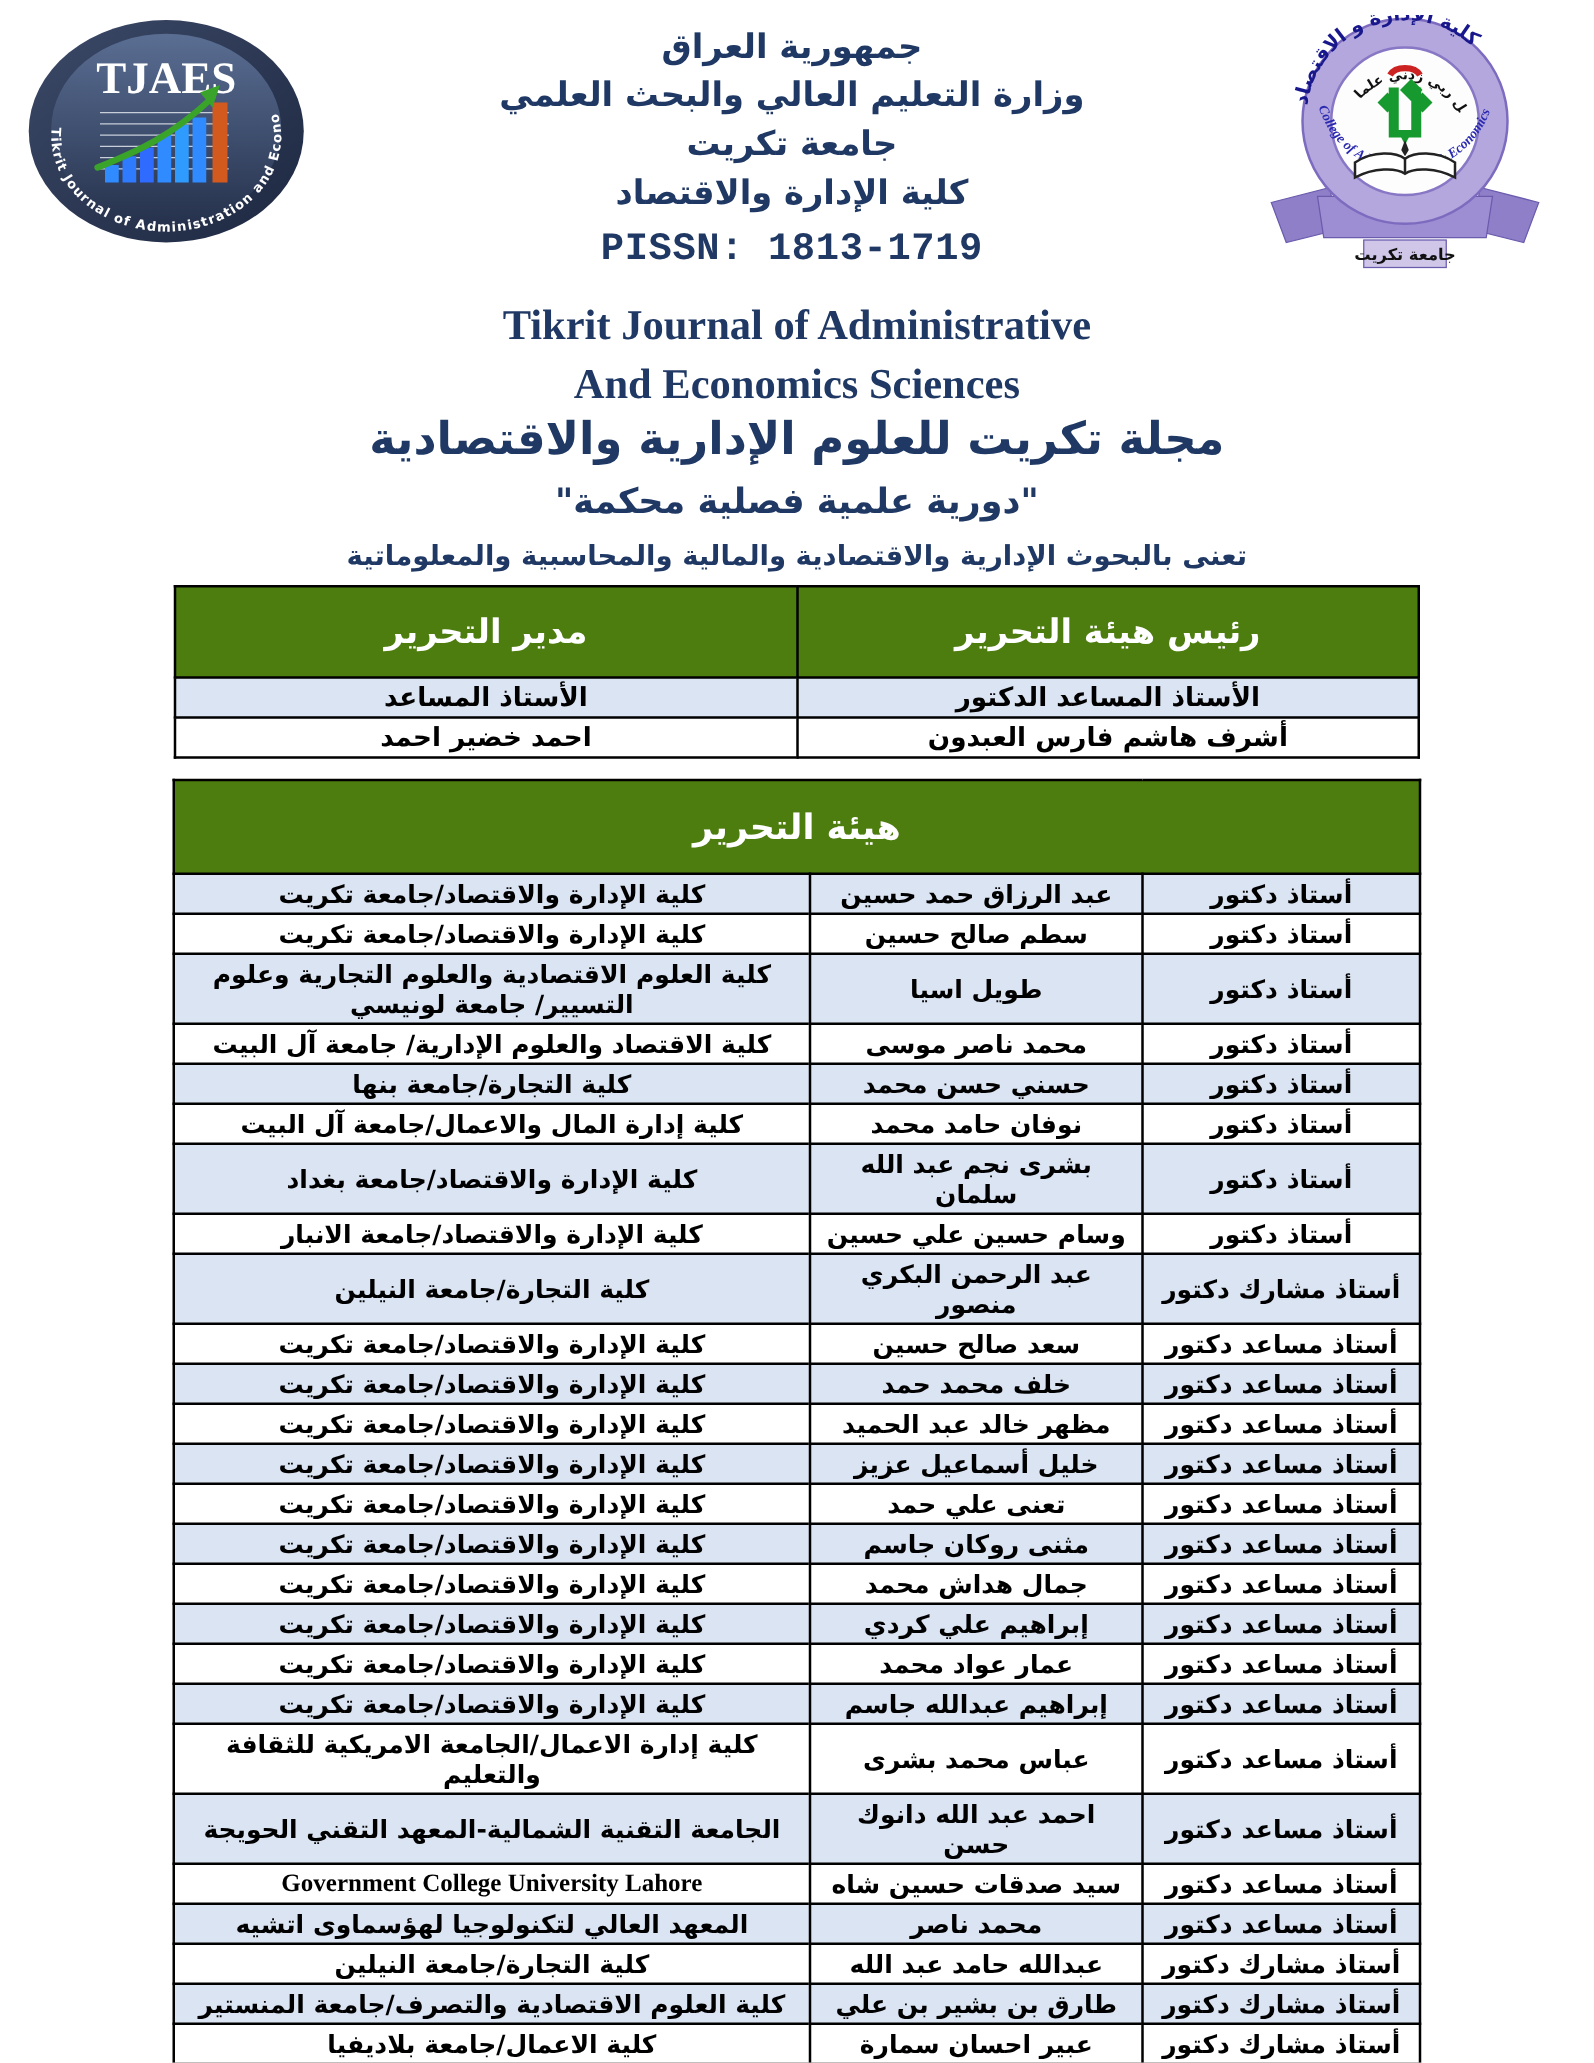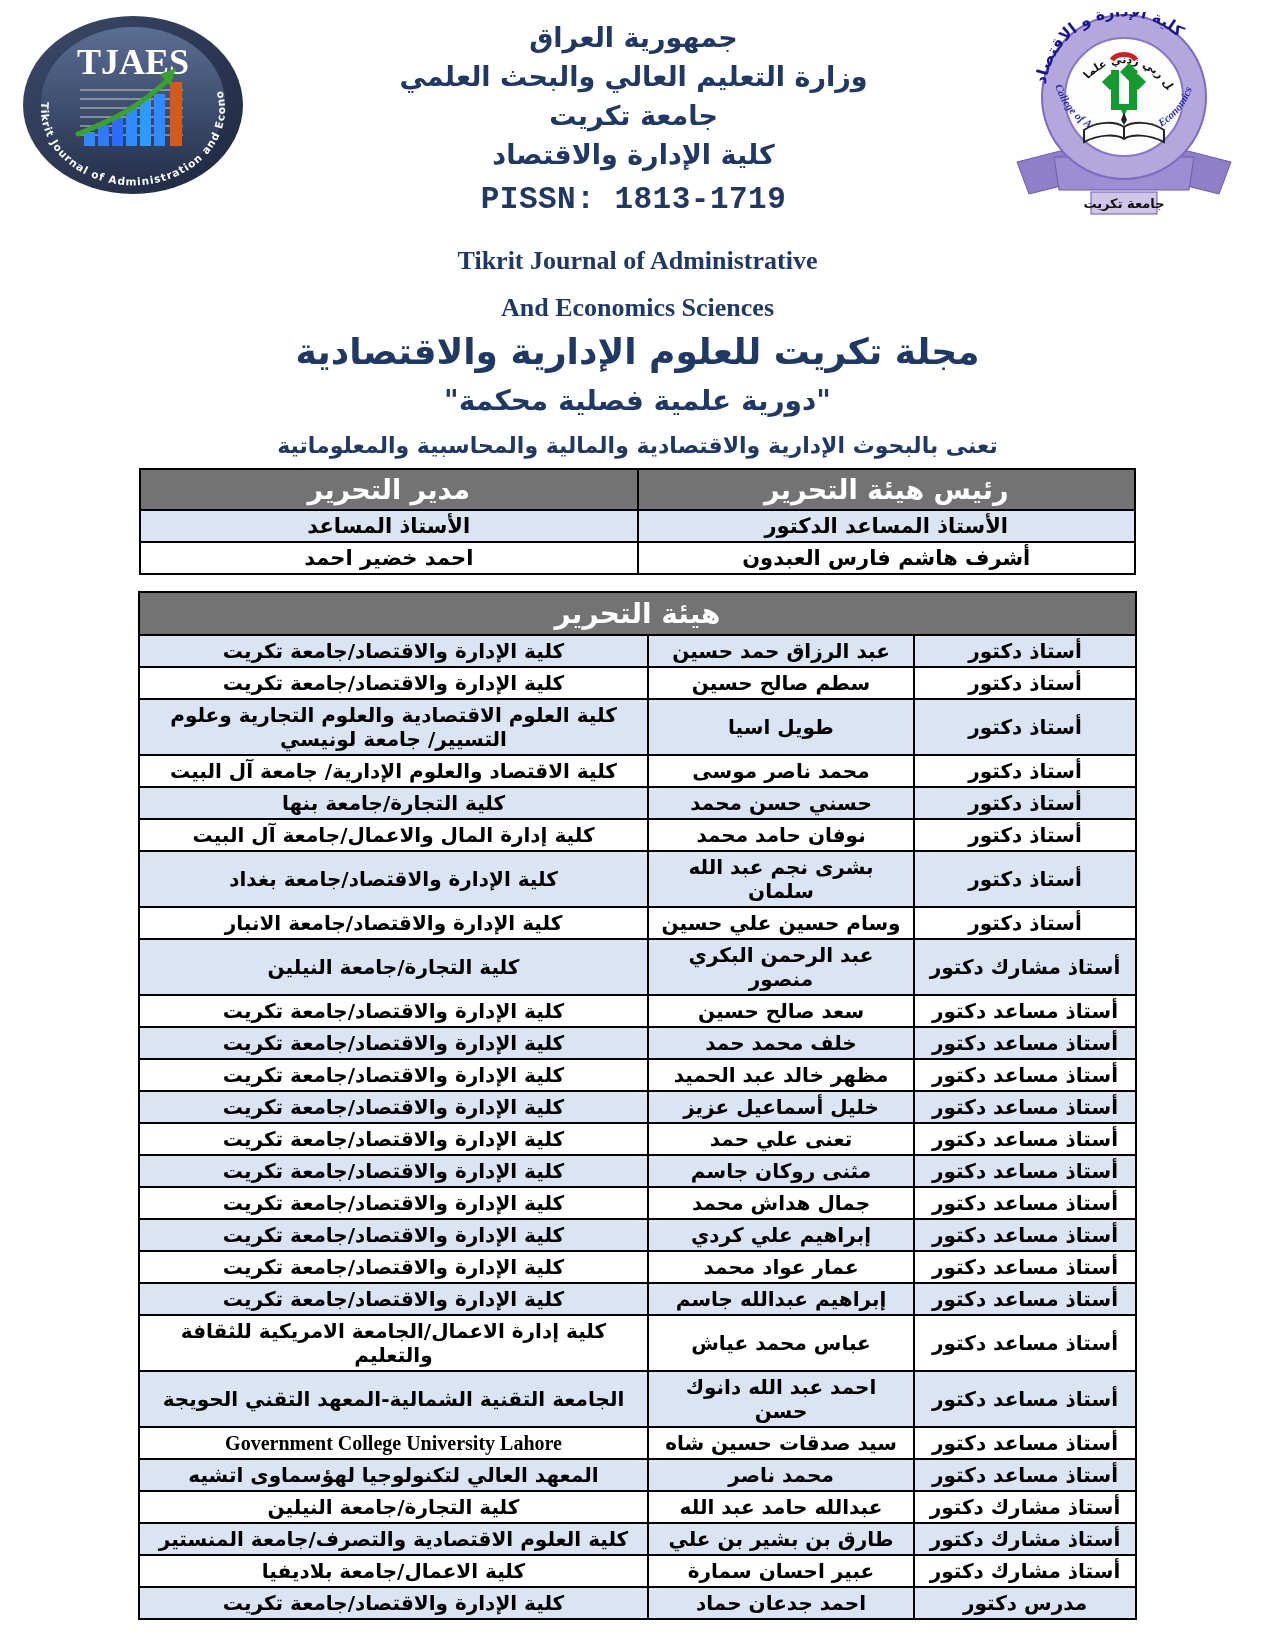--- a/index.html
+++ b/index.html
@@ -12,30 +12,30 @@
 
   
   .header { display: flex; justify-content: space-between; align-items: flex-start; padding: 4px 26px 0 18px; }
   .logo-box { width: 250px; flex: 0 0 auto; }
   .center-head { flex: 1 1 auto; text-align: center; direction: rtl; color: #1f3864; font-weight: bold; padding-top: 6px; }
   .center-head .h-line { font-size: 27px; line-height: 39px; }
   .pissn { direction: ltr; font-family: Liberation Mono, monospace; font-size: 31px; font-weight: bold; color: #1f3864; margin-top: 8px; letter-spacing: 0.5px; }
 
   
   .title-block { text-align: center; margin-top: 16px; color: #1f3864; }
-  .en-title { font-family: "Liberation Serif", "DejaVu Serif", serif; font-weight: bold; font-size: 26px; line-height: 47px; }
+  .en-title { font-family: "Liberation Serif", "DejaVu Serif", serif; font-weight: bold; font-size: 34px; line-height: 47px; }
   .ar-title { direction: rtl; font-weight: bold; font-size: 36px; margin-top: 0; }
   .ar-subtitle { direction: rtl; font-weight: bold; font-size: 28px; margin-top: 12px; }
   .ar-scope { direction: rtl; font-weight: bold; font-size: 22px; margin-top: 16px; }
   .ar-doi { direction: rtl; font-weight: bold; font-size: 22px; margin-top: 2px; }
 
   
   .tbl { width: 997px; margin: 10px auto 0; border-collapse: collapse; direction: rtl; table-layout: fixed; }
   .tbl td, .tbl th { border: 2px solid #000; text-align: center; vertical-align: middle; font-weight: bold; padding: 3px 6px; }
-  .tbl th { background: #737373; color: #ffffff; font-size: 27px; padding: 4px 6px; }
+  .tbl th { background: #4d7c0f; color: #ffffff; font-size: 27px; padding: 20px 6px; }
   .tbl td { font-size: 21px; color: #000; }
   .row-blue { background: #dbe4f2; }
   .row-white { background: #ffffff; }
 
   .board { margin-top: 16px; }
   .board th { font-size: 28px; }
   .board td { font-size: 20px; padding: 3px 8px; }
   .col-title { width: 222px; }
   .col-name { width: 266px; }
   .col-affil { width: 509px; }
@@ -285,21 +285,21 @@
           <td>عمار عواد محمد</td>
           <td>كلية الإدارة والاقتصاد/جامعة تكريت</td>
         </tr>
         <tr class="row-blue">
           <td>أستاذ مساعد دكتور</td>
           <td>إبراهيم عبدالله جاسم</td>
           <td>كلية الإدارة والاقتصاد/جامعة تكريت</td>
         </tr>
         <tr class="row-white">
           <td>أستاذ مساعد دكتور</td>
-          <td>عباس محمد عياش</td>
+          <td>عباس محمد بشرى</td>
           <td>كلية إدارة الاعمال/الجامعة الامريكية للثقافة والتعليم</td>
         </tr>
         <tr class="row-blue">
           <td>أستاذ مساعد دكتور</td>
           <td>احمد عبد الله دانوك حسن</td>
           <td>الجامعة التقنية الشمالية-المعهد التقني الحويجة</td>
         </tr>
         <tr class="row-white">
           <td>أستاذ مساعد دكتور</td>
           <td>سيد صدقات حسين شاه</td>

